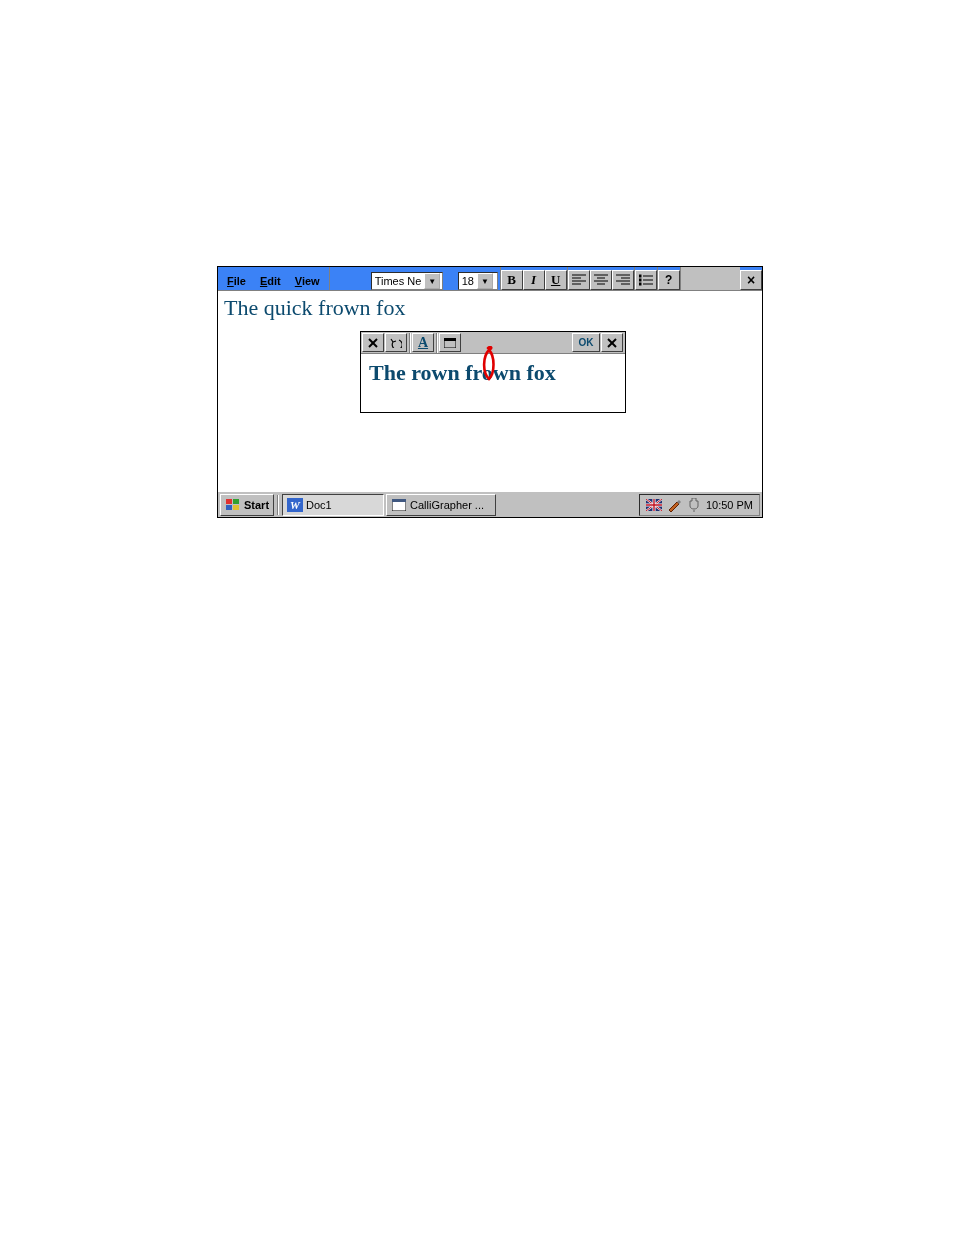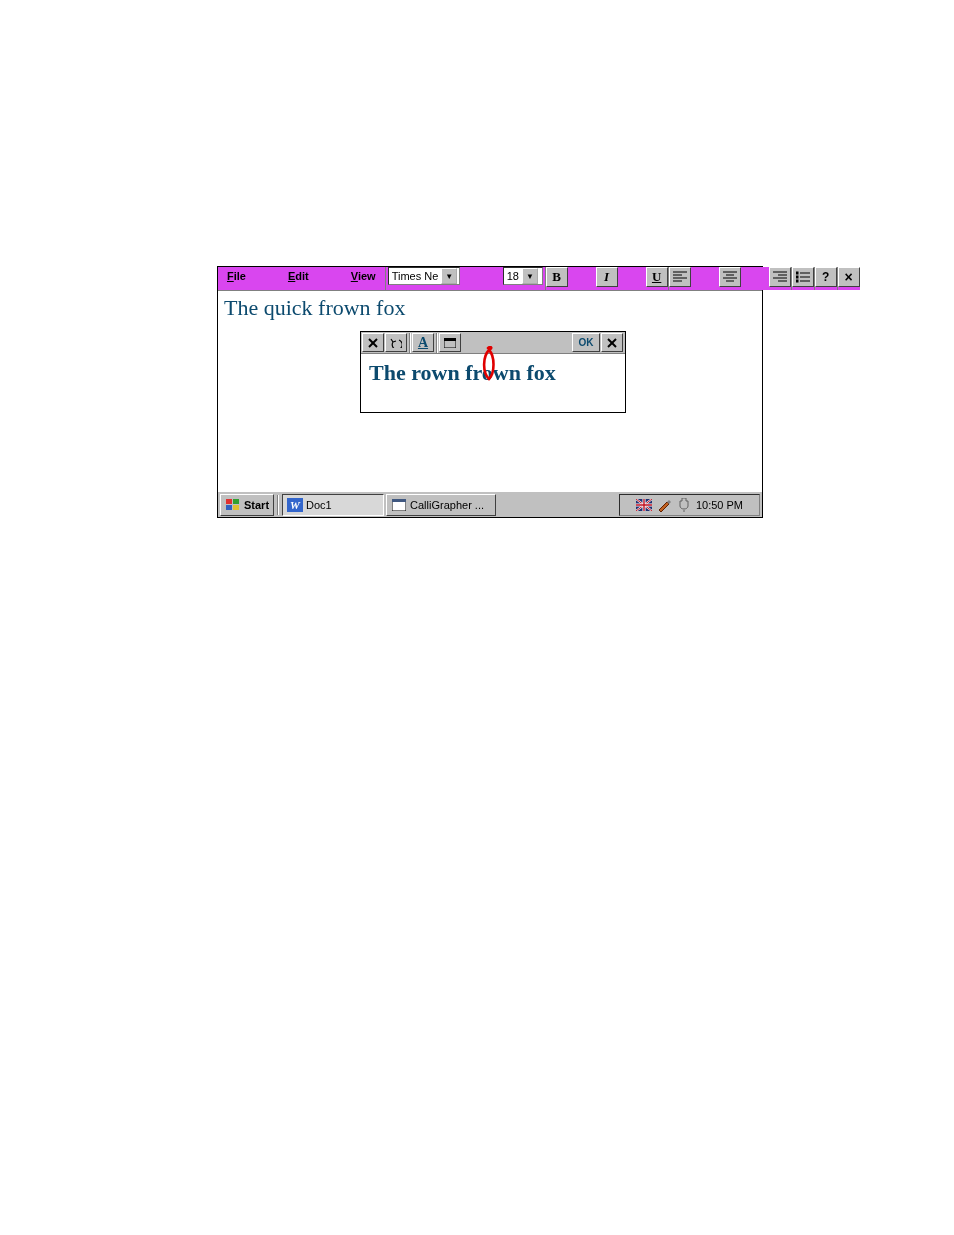--- a/index.html
+++ b/index.html
@@ -22,43 +22,43 @@
   
   .toolbar {
     height: 24px;
     background: #c0c0c0;
     border-bottom: 1px solid #808080;
     display: flex;
     align-items: center;
   }
   .menu-group {
     display: flex;
-    align-items: flex-start;
+    align-items: flex-end;
     height: 100%;
     border-right: 1px solid #808080;
     padding: 0 2px;
-    background: #d946ef;
-    gap: 28px;
+    background: #3b82f6;
   }
   .menu-group:last-child { border-right: none; }
   .menu-item {
     padding: 3px 7px;
     font-size: 11px;
     font-weight: bold;
     cursor: default;
     color: #000;
   }
   .menu-item .u { text-decoration: underline; }
   .combo {
     display: inline-flex;
     height: 18px;
     border: 1px inset #808080;
     background: #fff;
     align-items: center;
     font-size: 11px;
+    margin-left: 39px;
   }
   .combo-text { padding: 0 3px; white-space: nowrap; overflow: hidden; }
   .combo-btn {
     width: 16px; height: 16px;
     background: #c0c0c0;
     border: 1px outset #fff;
     display: flex; align-items: center; justify-content: center;
     font-size: 8px;
   }
   .tbtn {
@@ -160,21 +160,21 @@
     border-right: 1px solid #fff;
     border-bottom: 1px solid #fff;
     background: #d8d8d8;
   }
   .task-icon { width: 16px; height: 16px; display:inline-flex; align-items:center; justify-content:center; }
   .tray {
     margin-left: auto;
     height: 22px;
     border: 1px inset #808080;
     display: flex; align-items: center;
-    padding: 0 16px; gap: 4px;
+    padding: 0 6px; gap: 4px;
     font-size: 11px;
   }
   .sep-v {
     width:1px; height:20px;
     border-left:1px solid #808080; border-right:1px solid #fff;
     margin:0 1px;
   }
 </style>
 </head>
 <body>

